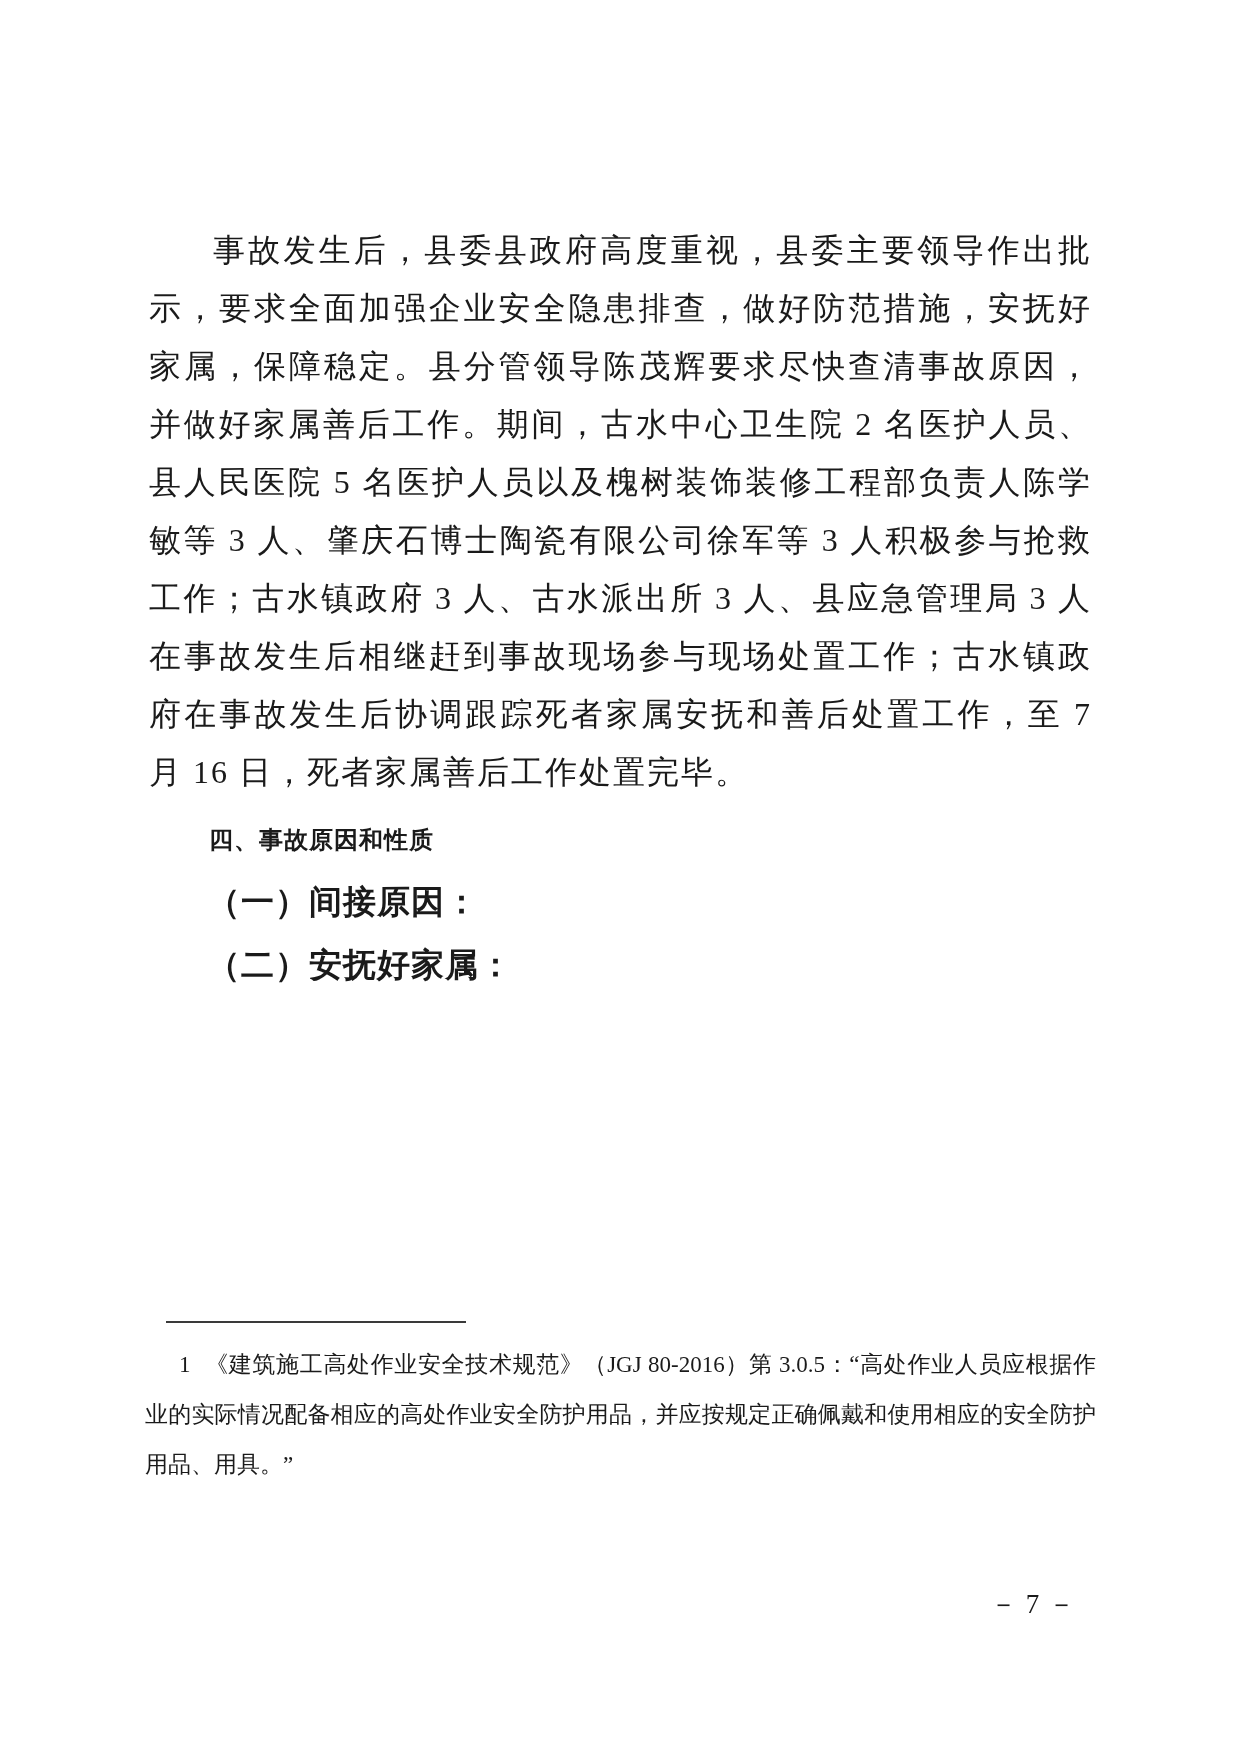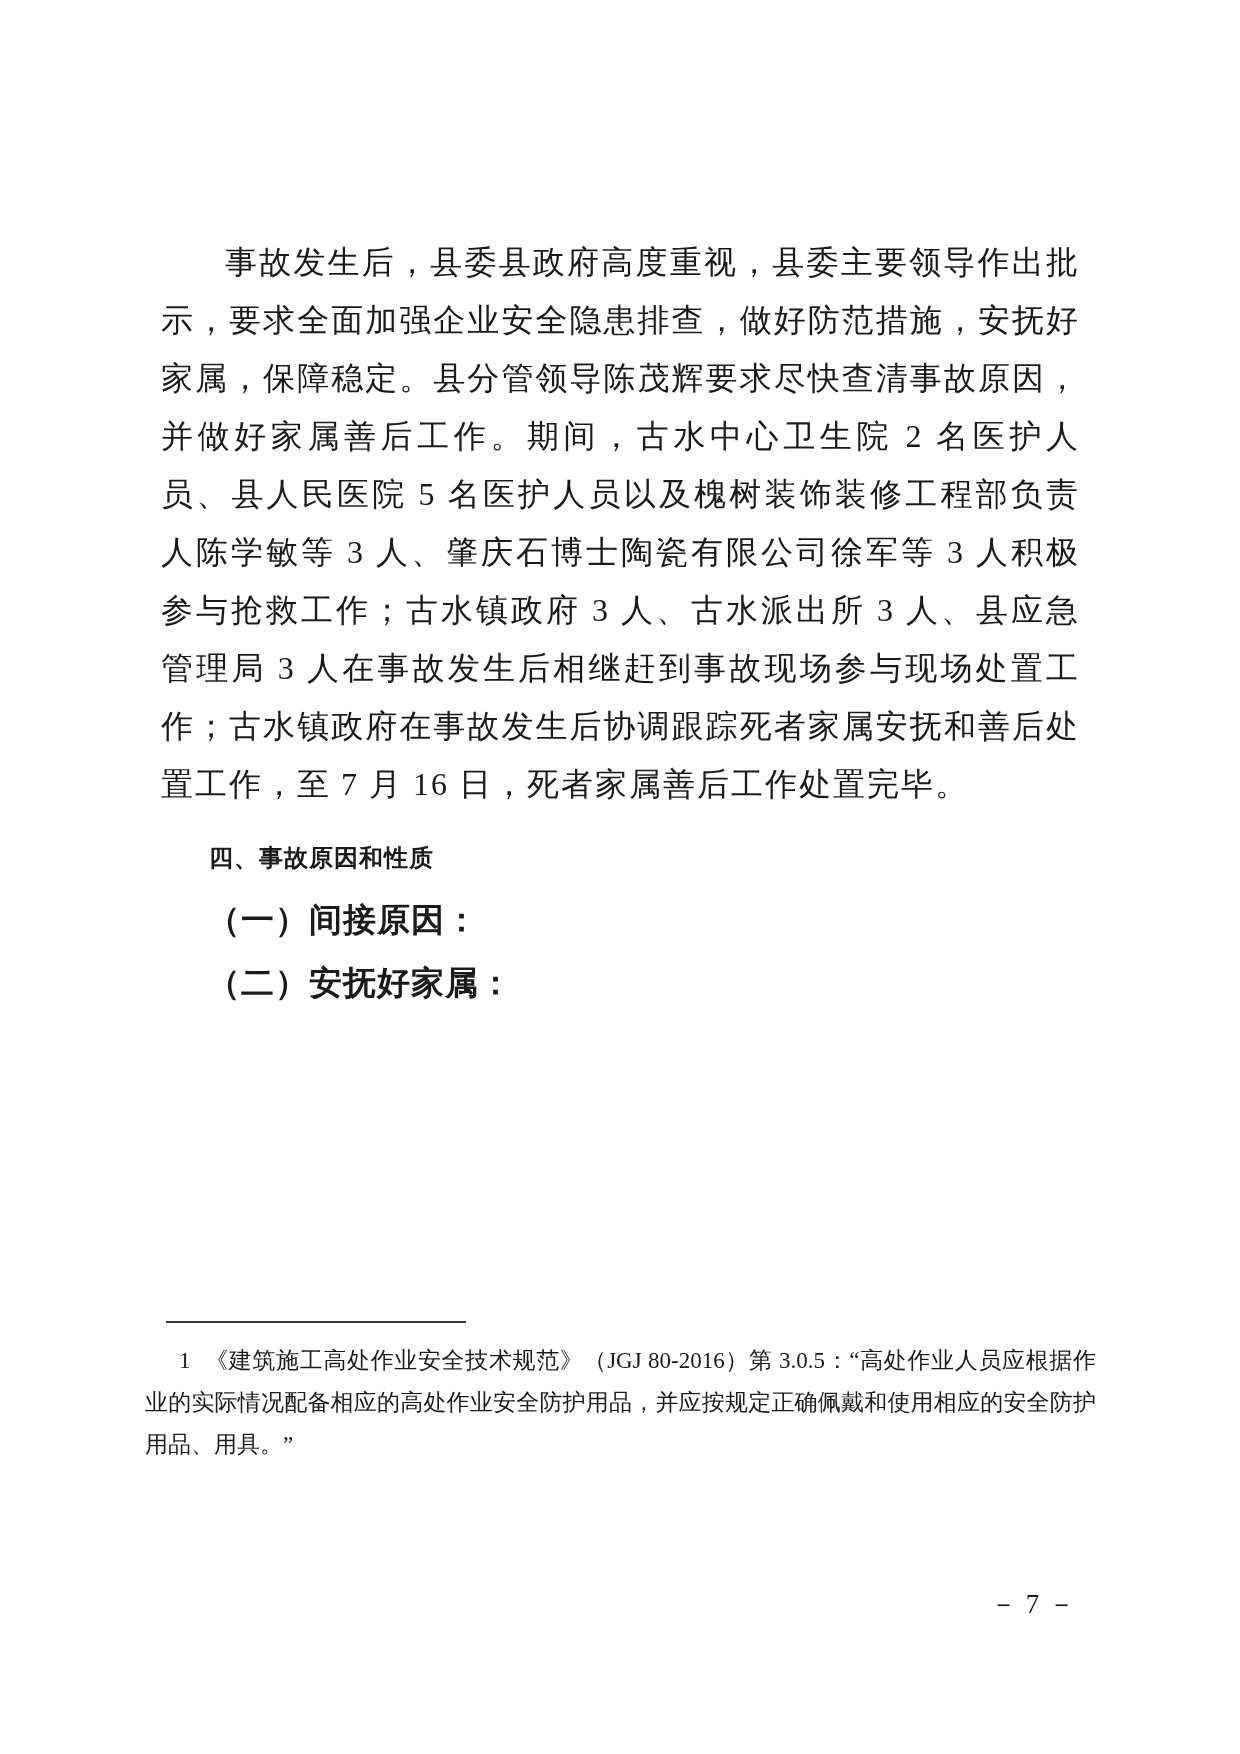--- a/index.html
+++ b/index.html
@@ -17,21 +17,21 @@
     top: 217px;
     width: 951px;
   }
   .para {
     font-family: "Liberation Serif", "DejaVu Serif", serif;
     font-size: 32px;
     line-height: 58px;
     text-align: justify;
     text-indent: 64px;
     letter-spacing: 2px;
-    margin: 16px;
+    margin: 4px;
   }
   .section-heading {
     font-family: "Liberation Sans", "DejaVu Sans", sans-serif;
     font-weight: 700;
     font-size: 24px;
     line-height: 58px;
     text-indent: 64px;
     letter-spacing: 1px;
     margin: 10px 0 0 0;
   }
@@ -59,21 +59,21 @@
     height: 0;
     border-top: 2px solid #3a3a3a;
   }
   .footnotes {
     position: absolute;
     left: 145px;
     top: 1340px;
     width: 951px;
     font-family: "Liberation Serif", "DejaVu Serif", serif;
     font-size: 23px;
-    line-height: 42px;
+    line-height: 50px;
   }
   .footnote {
     margin: 0 0 7px 0;
     text-align: justify;
     text-indent: 34px;
   }
   .fn-num { padding-right: 14px; }
   .page-number {
     position: absolute;
     top: 1586px;

